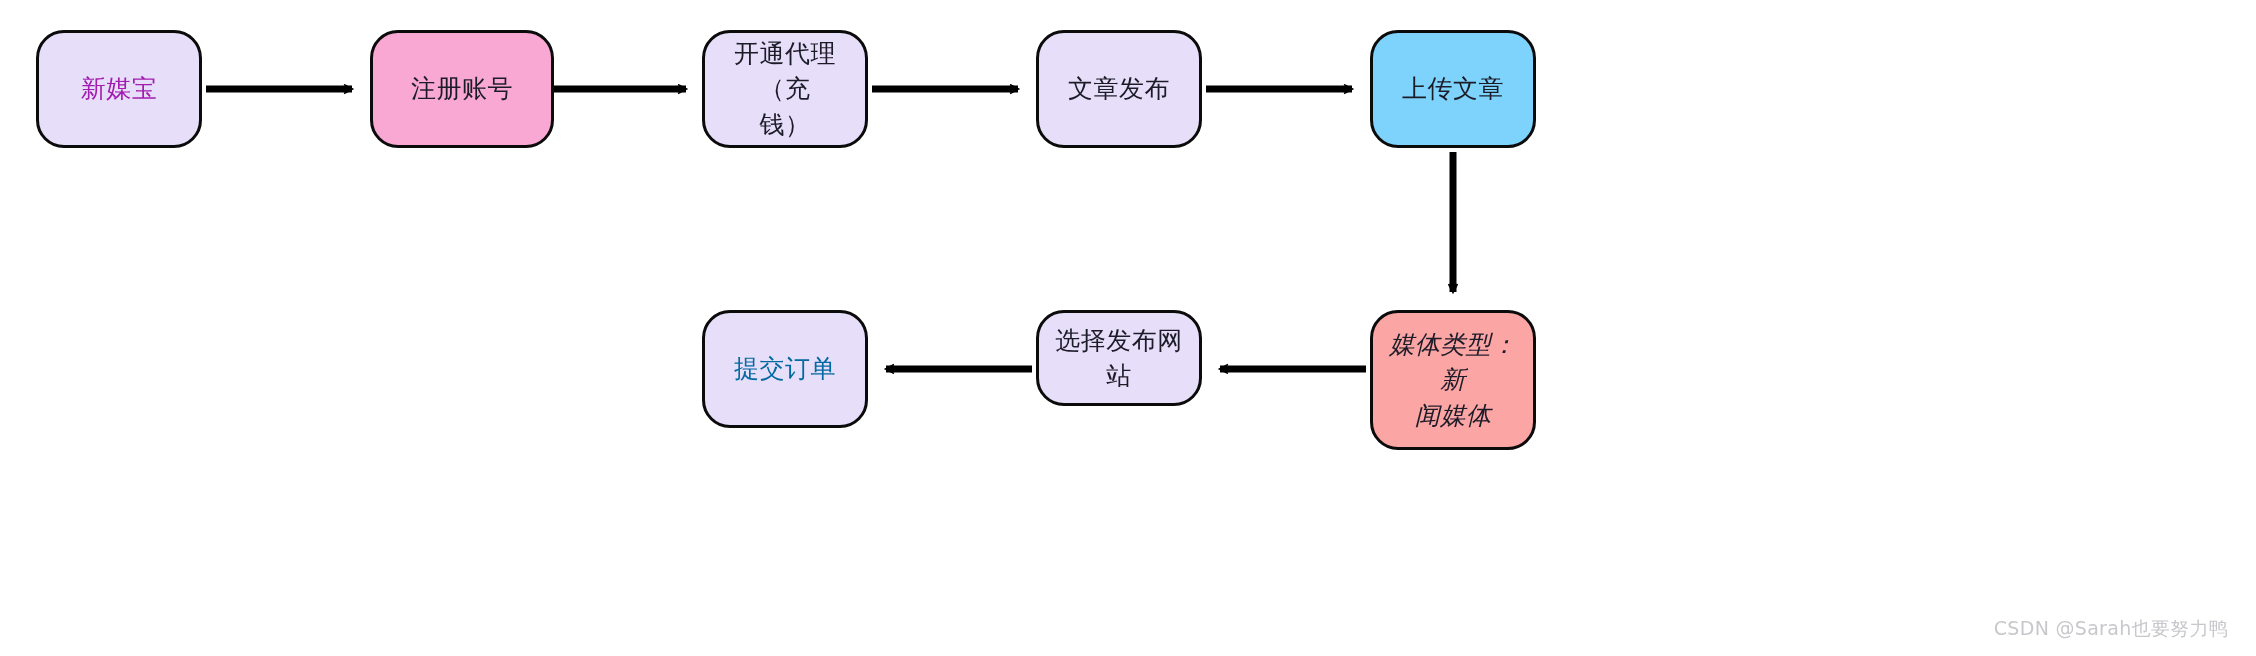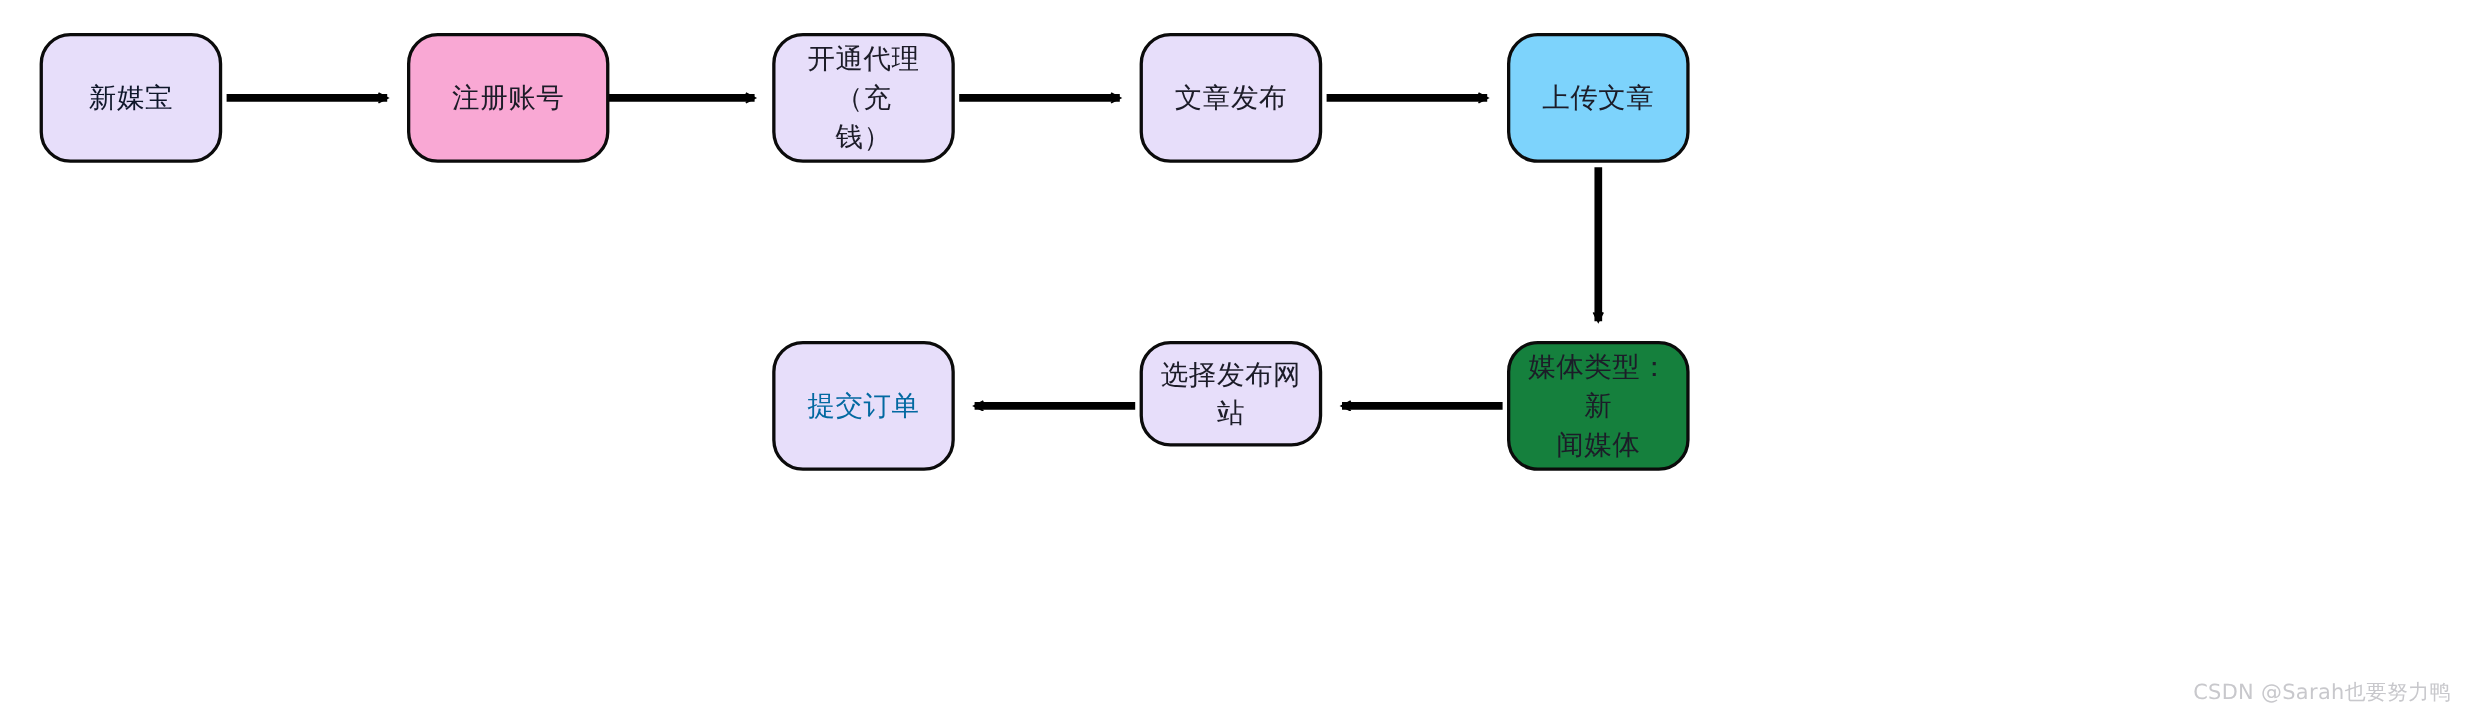--- a/index.html
+++ b/index.html
@@ -72,42 +72,42 @@
       <line x1="206" y1="89" x2="352" y2="89" marker-end="url(#arrowhead-r)"></line>
       <line x1="540" y1="89" x2="686" y2="89" marker-end="url(#arrowhead-r)"></line>
       <line x1="872" y1="89" x2="1018" y2="89" marker-end="url(#arrowhead-r)"></line>
       <line x1="1206" y1="89" x2="1352" y2="89" marker-end="url(#arrowhead-r)"></line>
       <line x1="1453" y1="152" x2="1453" y2="292" marker-end="url(#arrowhead-r)"></line>
       <line x1="1366" y1="369" x2="1220" y2="369" marker-end="url(#arrowhead-r)"></line>
       <line x1="1032" y1="369" x2="886" y2="369" marker-end="url(#arrowhead-r)"></line>
     </g>
   </svg>
 
-  <div class="node" style="left: 36px; top: 30px; width: 166px; height: 118px; background: rgb(231, 222, 250); border-color: rgb(11, 11, 11); color: #0f172a;">
+  <div class="node" style="left: 36px; top: 30px; width: 166px; height: 118px; background: rgb(231, 222, 250); border-color: rgb(11, 11, 11); color: #a21caf;">
     <span class="node-label">新媒宝</span>
   </div>
 
   <div class="node" style="left: 370px; top: 30px; width: 184px; height: 118px; background: #f9a8d4; border-color: rgb(11, 11, 11); color: rgb(28, 28, 40);">
     <span class="node-label">注册账号</span>
   </div>
 
   <div class="node" style="left: 702px; top: 30px; width: 166px; height: 118px; background: rgb(231, 222, 250); border-color: rgb(11, 11, 11); color: rgb(28, 28, 40);">
     <span class="node-label">开通代理（充
 钱）</span>
   </div>
 
   <div class="node" style="left: 1036px; top: 30px; width: 166px; height: 118px; background: rgb(231, 222, 250); border-color: rgb(11, 11, 11); color: rgb(28, 28, 40);">
     <span class="node-label">文章发布</span>
   </div>
 
   <div class="node" style="left: 1370px; top: 30px; width: 166px; height: 118px; background: #7dd3fc; border-color: rgb(11, 11, 11); color: rgb(28, 28, 40);">
     <span class="node-label">上传文章</span>
   </div>
 
-  <div class="node" style="left: 1370px; top: 310px; width: 166px; height: 118px; background: #15803d; border-color: rgb(11, 11, 11); color: rgb(28, 28, 40);">
+  <div class="node" style="left: 1370px; top: 310px; width: 166px; height: 140px; background: #fca5a5; border-color: rgb(11, 11, 11); color: rgb(28, 28, 40); font-style: italic;">
     <span class="node-label">媒体类型：新
 闻媒体</span>
   </div>
 
   <div class="node" style="left: 1036px; top: 310px; width: 166px; height: 96px; background: rgb(231, 222, 250); border-color: rgb(11, 11, 11); color: rgb(28, 28, 40);">
     <span class="node-label">选择发布网站</span>
   </div>
 
   <div class="node" style="left: 702px; top: 310px; width: 166px; height: 118px; background: rgb(231, 222, 250); border-color: rgb(11, 11, 11); color: #0369a1;">
     <span class="node-label">提交订单</span>

